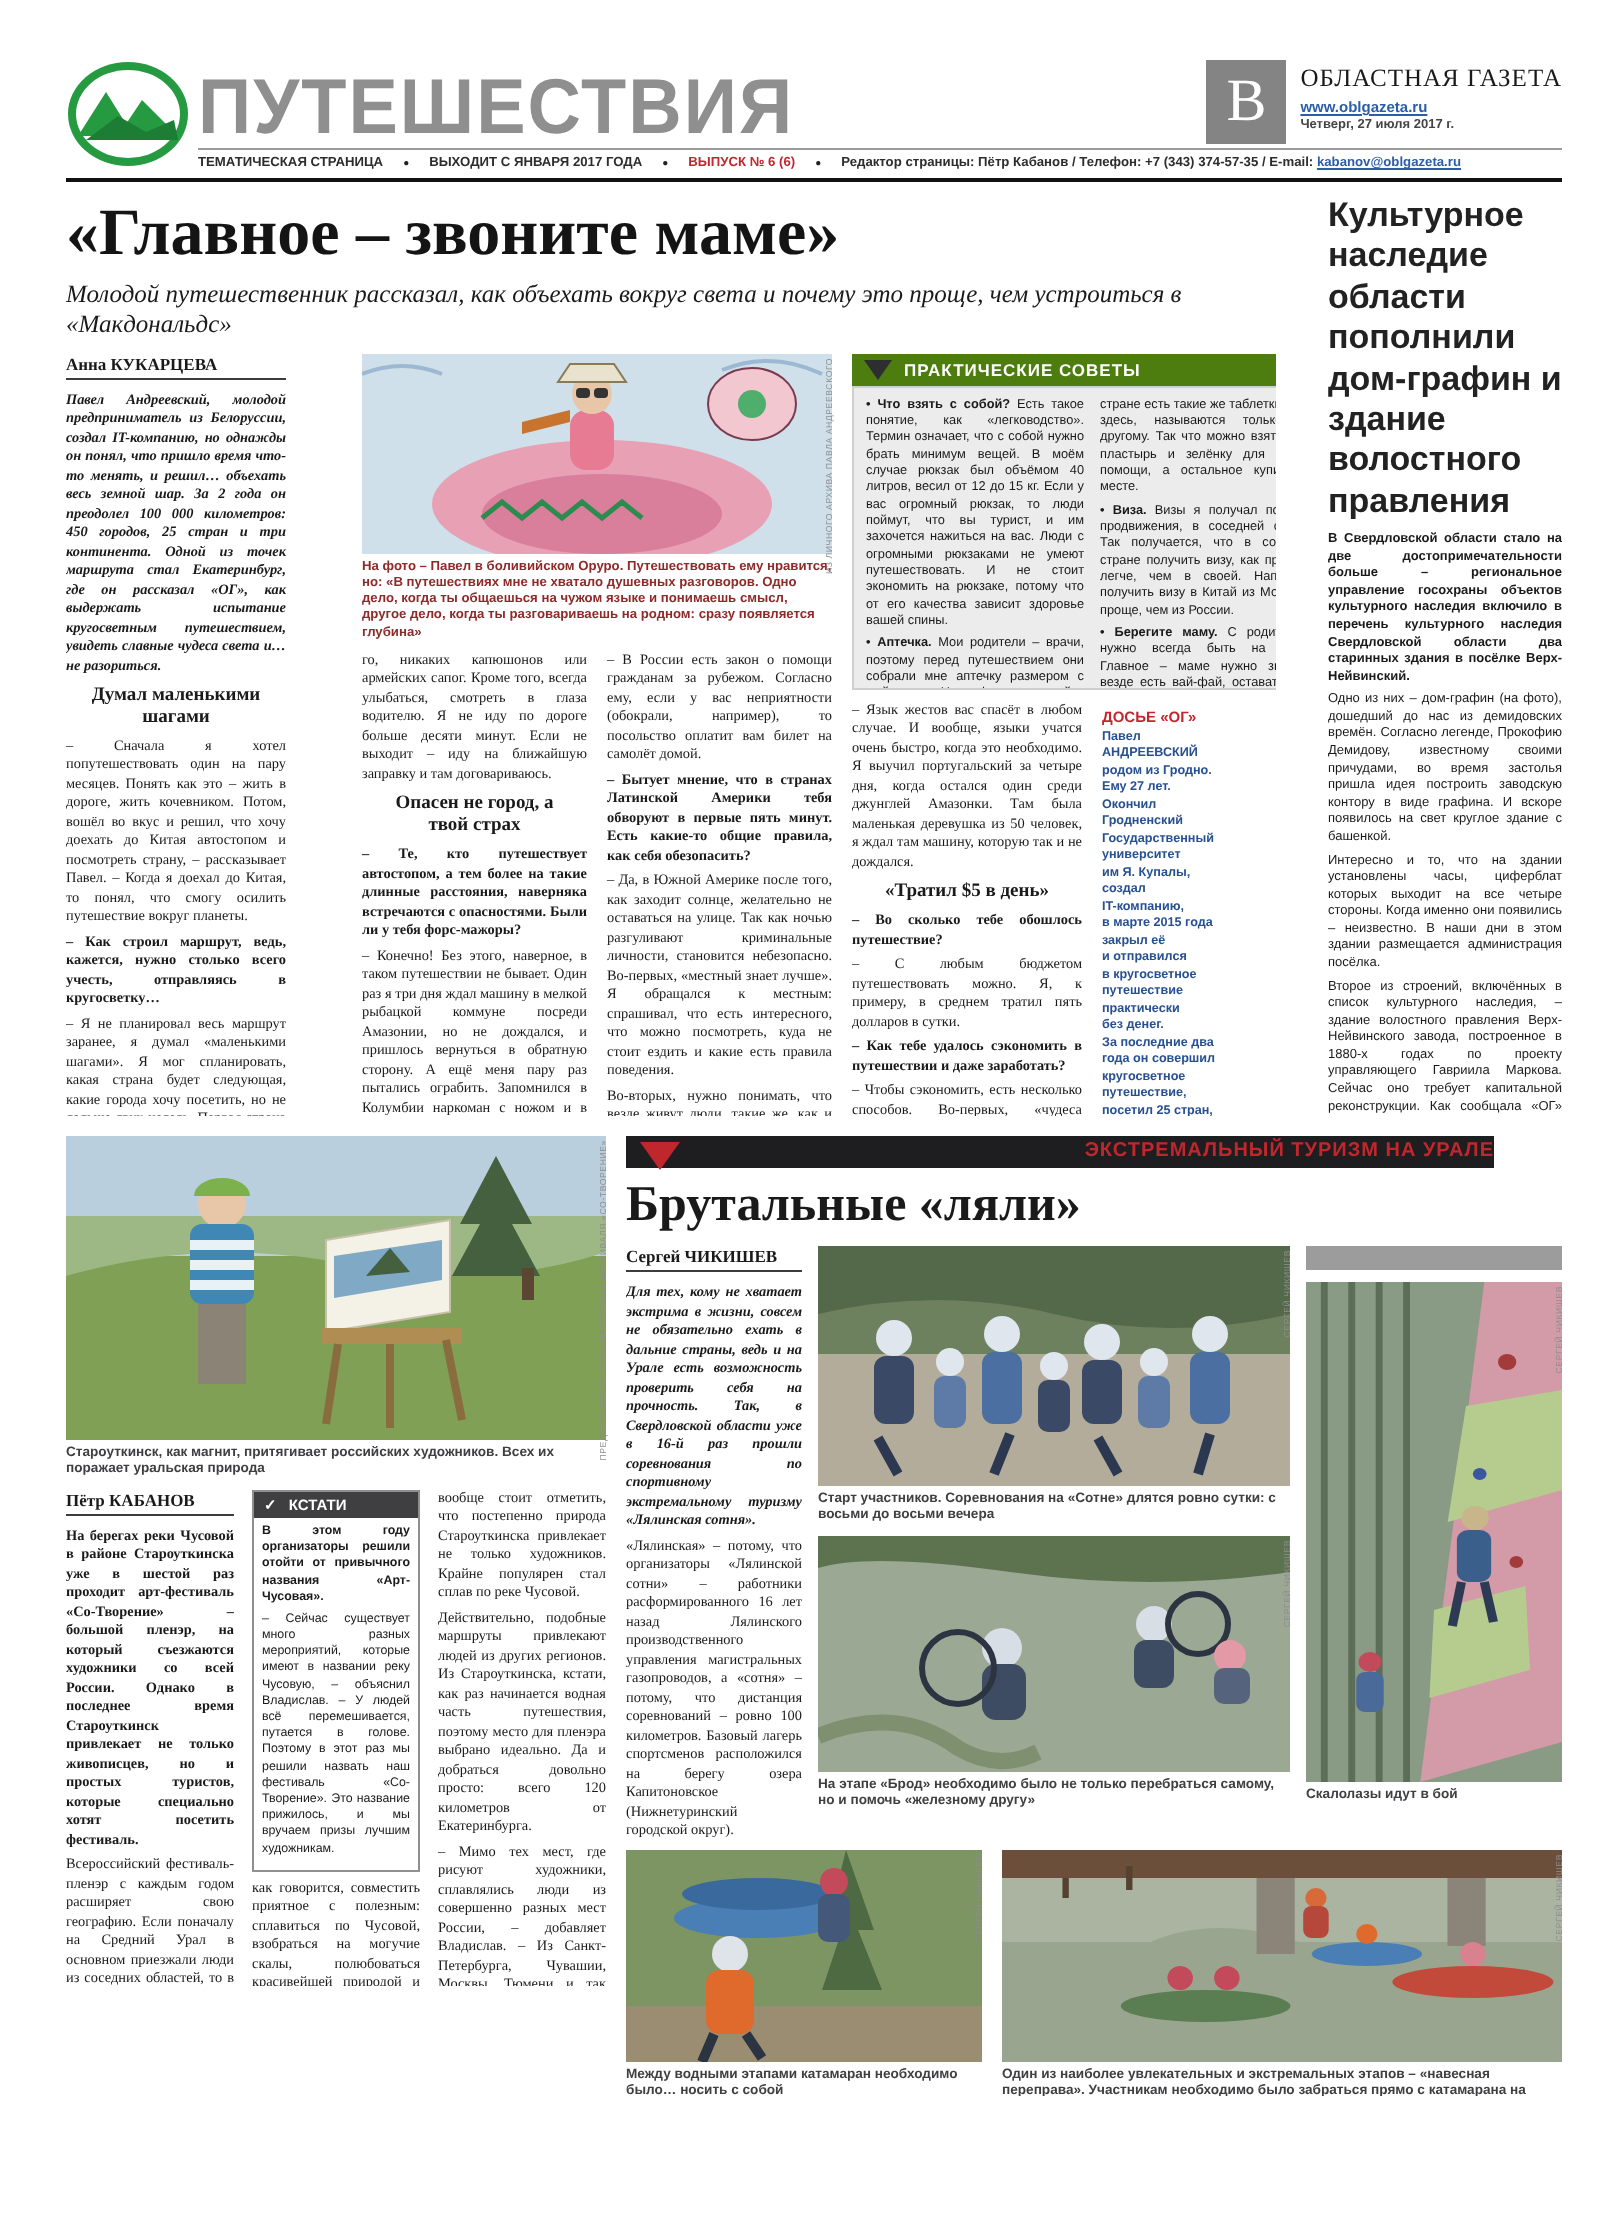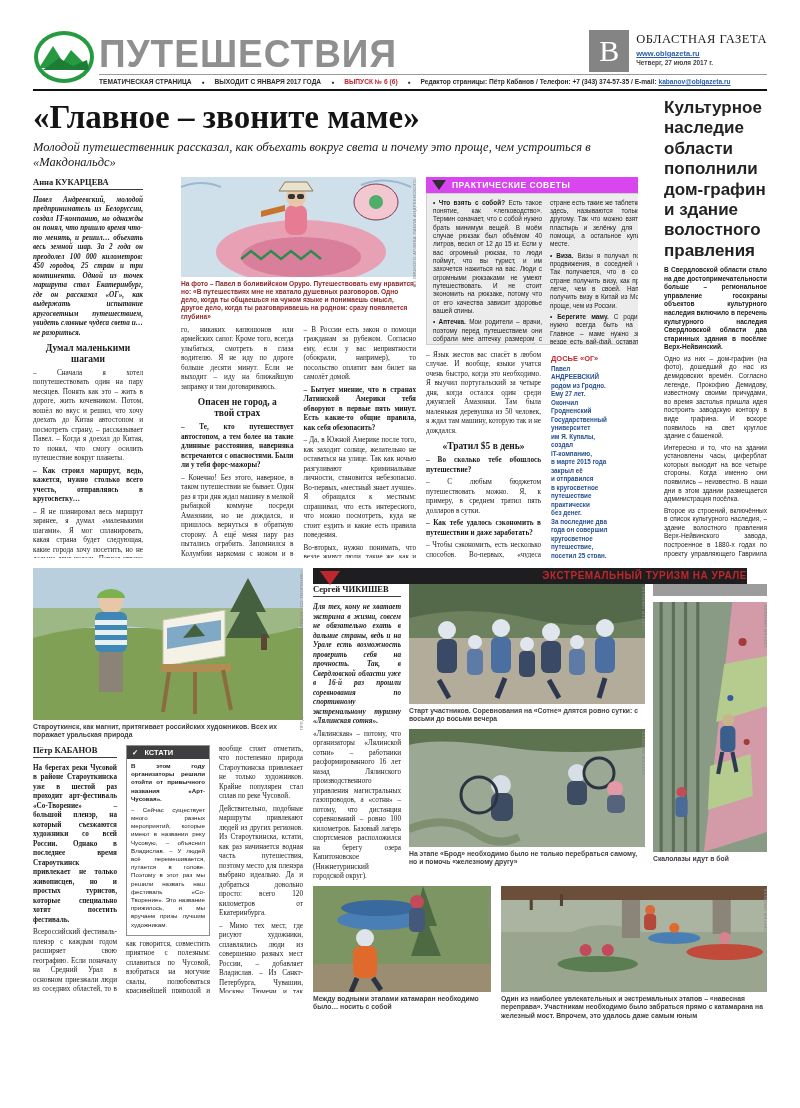--- a/index.html
+++ b/index.html
@@ -1,18 +1,18 @@
 <!DOCTYPE html>
 <html lang="ru"><head>
 <meta charset="utf-8">
 <style>
   * { margin:0; padding:0; box-sizing:border-box; }
   html,body { background:#ffffff; }
   body { width:800px; height:1108px; font-family:"Liberation Serif","DejaVu Serif",serif; color:#1a1a1a; }
-  .page { width:800px; height:1108px; padding:30px 33px 0 33px; overflow:hidden; }
+  .page { width:800px; height:1108px; padding:30px 19px 0 33px; overflow:hidden; }
 
   
   .masthead { position:relative; }
   .mh-row1 { display:flex; align-items:flex-end; }
   .logo { width:62px; height:54px; flex:0 0 62px; margin-bottom:-12px; }
   .section-title { font-family:"Liberation Sans","DejaVu Sans",sans-serif; font-weight:bold; font-size:37px; line-height:1; color:#8f8f8f; letter-spacing:1px; transform:scaleY(1.05); margin-left:4px; }
   .brand { margin-left:auto; display:flex; gap:7px; align-items:flex-start; }
   .brand-letter { width:40px; height:42px; background:#848484; color:#fff; font-size:30px; text-align:center; line-height:42px; }
   .brand-info { padding-top:2px; }
   .brand-name { font-size:12.5px; letter-spacing:0.5px; }
@@ -45,21 +45,21 @@
   .deck { font-size:12.5px; margin-bottom:7px;font-style:italic; }
   .cols { display:flex; gap:10px; height:385px; overflow:hidden; }
   .col1 { flex:0 0 110px; }
   .group23 { flex:0 0 235px;margin-left:28px; }
   .group45 { flex:0 0 240px; }
   .duo { display:flex; gap:10px; }
   .duo > div { flex:1; min-width:0; }
   .ill-caption { font-family:"Liberation Sans",sans-serif; font-size:6.6px; font-weight:bold; color:#8d2a2a; line-height:1.25; margin:3px 0 5px; }
 
   .tips-box { margin-bottom:6px; }
-  .tips-head { background:#d946ef; color:#fff; font-family:"Liberation Sans",sans-serif; font-weight:bold; font-size:8.5px; letter-spacing:0.5px; padding:3px 6px 3px 26px; position:relative; }
+  .tips-head { background:#4d7c0f; color:#fff; font-family:"Liberation Sans",sans-serif; font-weight:bold; font-size:8.5px; letter-spacing:0.5px; padding:3px 6px 3px 26px; position:relative; }
   .tri { position:absolute; left:6px; top:3px; width:0; height:0; border-left:7px solid transparent; border-right:7px solid transparent; border-top:10px solid #2e2e30; }
   .tips-body { background:#ececec; border:1px solid #cfcfcf; display:flex; gap:8px; padding:5px 6px; height:152px; overflow:hidden; }
   .tips-body > div { flex:1; min-width:0; }
   .tips-body .para { font-family:"Liberation Sans",sans-serif; font-size:6.4px; line-height:1.3; }
   .t-bullet b, .tips-body b { font-weight:bold; }
   .t-bullet::before { content:"• "; font-weight:bold; }
 
   .dossier { margin:3px 0 4px; }
   .dossier-title { color:#c22730; font-family:"Liberation Sans",sans-serif; font-weight:bold; font-size:7.5px; margin-bottom:2px; }
   .dossier-line { color:#27508f; font-family:"Liberation Sans",sans-serif; font-weight:bold; font-size:6.3px; line-height:1.35; }
@@ -348,20 +348,21 @@
 
         </div>
       </div>
     </article>
 
     <article class="sotnya lead-italic">
       <div class="kicker">
         <span class="rtri"></span>
         <div class="kicker-label">ЭКСТРЕМАЛЬНЫЙ ТУРИЗМ НА УРАЛЕ</div>
       </div>
+      <h2>Брутальные «ляли»</h2>
       <div class="sotnya-rowA">
         <div class="sot-text">
           <div class="author">Сергей ЧИКИШЕВ</div>
           <div>
               <p class="para t-lead">Для тех, кому не хватает экстрима в жизни, совсем не обязательно ехать в дальние страны, ведь и на Урале есть возможность проверить себя на прочность. Так, в Свердловской области уже в 16-й раз прошли соревнования по спортивному экстремальному туризму «Лялинская сотня».</p>
               <p class="para t-p">«Лялинская» – потому, что организаторы «Лялинской сотни» – работники расформированного 16 лет назад Лялинского производственного управления магистральных газопроводов, а «сотня» – потому, что дистанция соревнований – ровно 100 километров. Базовый лагерь спортсменов расположился на берегу озера Капитоновское (Нижнетуринский городской округ).</p>
             </div>
 
         </div>
         <div class="sot-photos">

